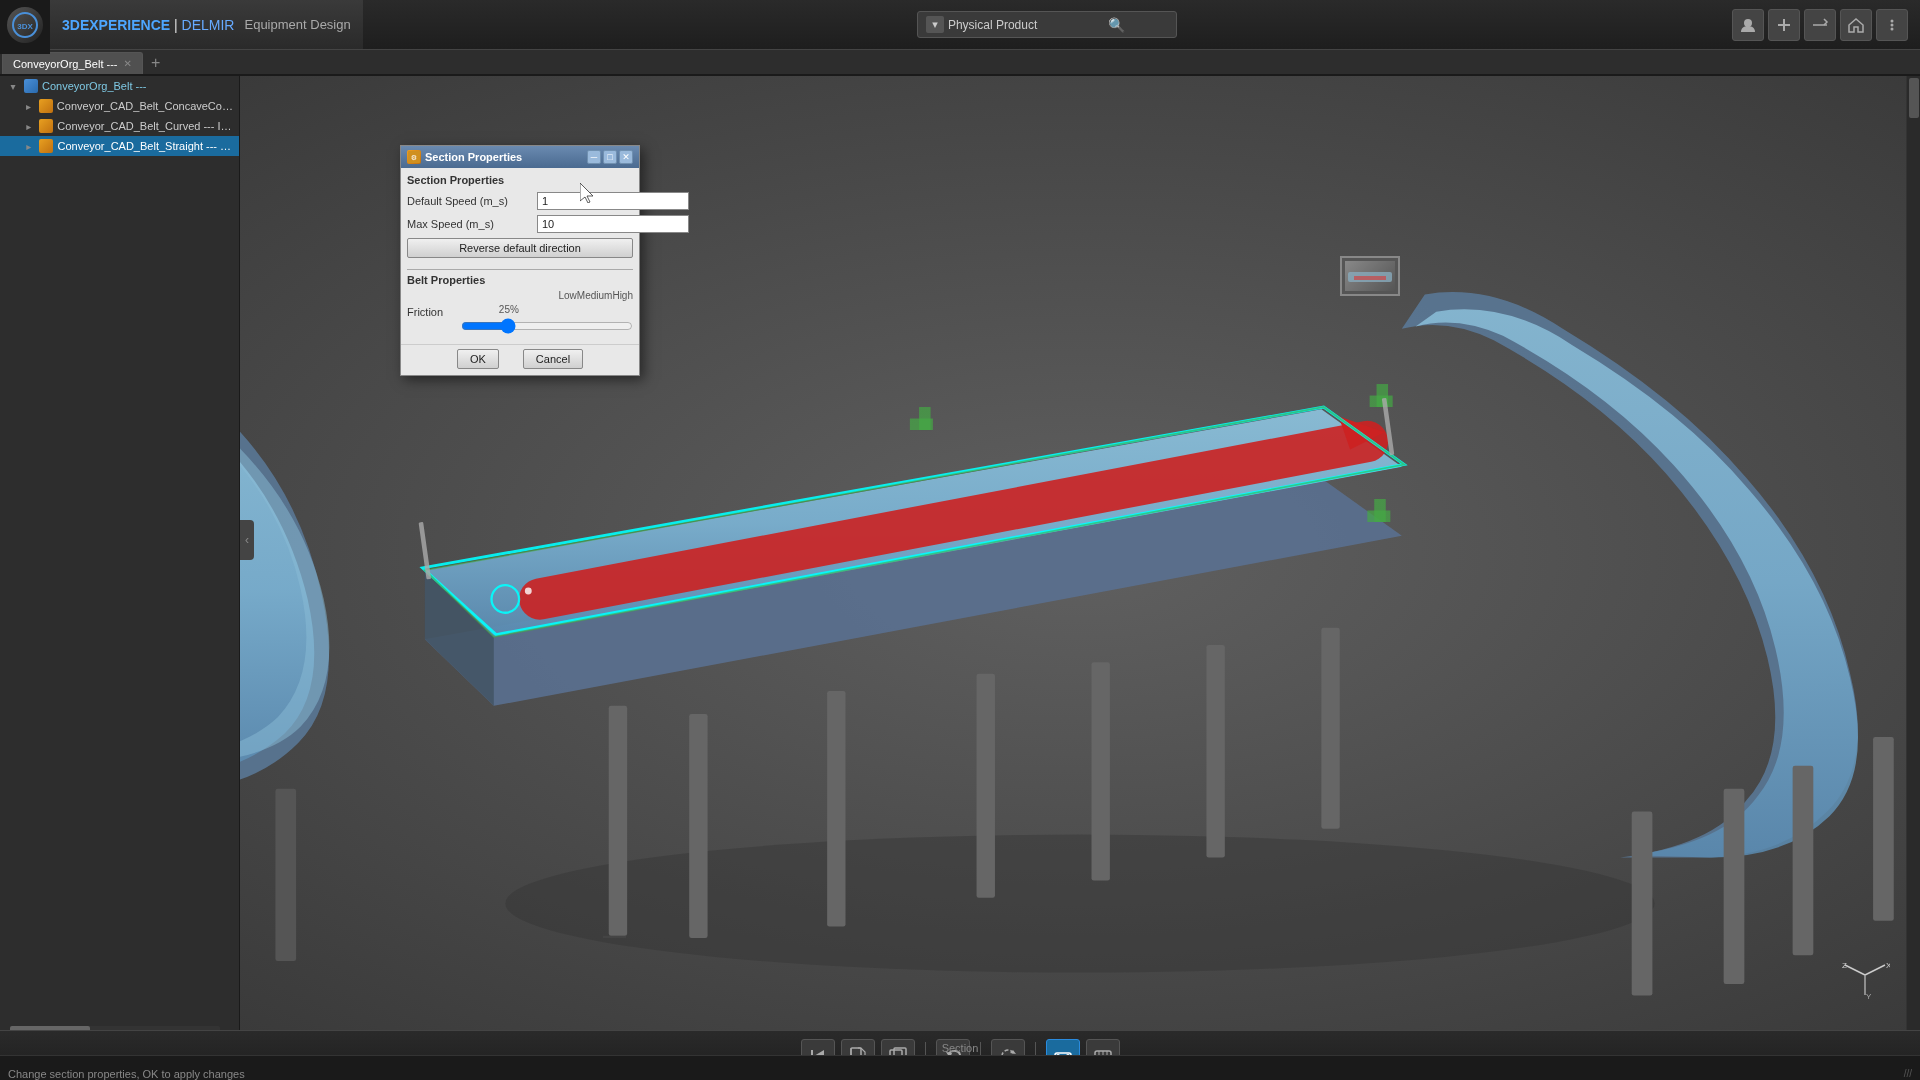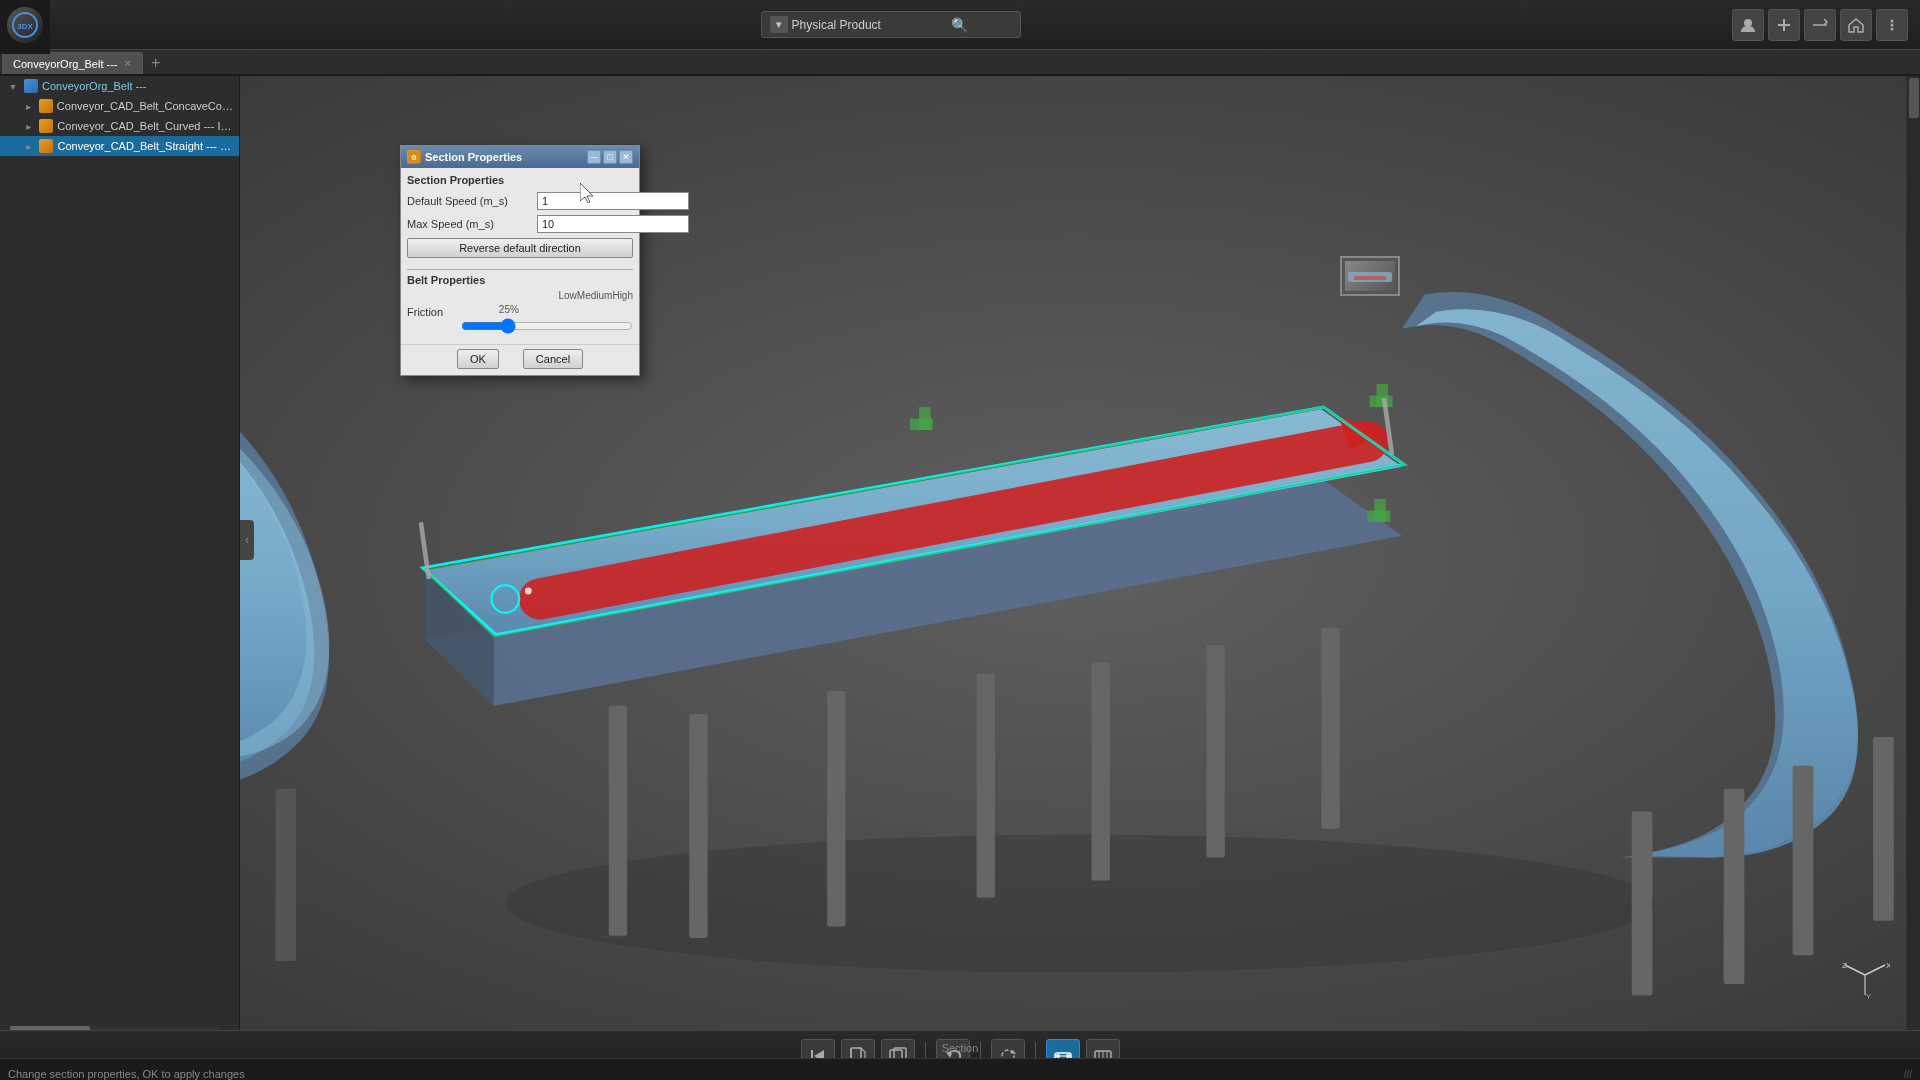--- a/index.html
+++ b/index.html
@@ -169,21 +169,21 @@
     #page-dots {
       position: absolute; bottom: 12px; left: 50%; transform: translateX(-50%);
       display: flex; gap: 5px;
     }
     .page-dot { width: 7px; height: 7px; border-radius: 50%; background: #555; cursor: pointer; }
     .page-dot.active { background: #4a90d9; }
 
     
     #status-bar {
       position: absolute; bottom: 0; left: 0; right: 0; height: 22px;
-      background: #1a1a1a; display: flex; align-items: flex-end; padding: 0 8px;
+      background: #1a1a1a; display: flex; align-items: flex-start; padding: 12px 8px;
       font-size: 11px; color: #888; z-index: 101; border-top: 1px solid #333;
     }
 
     
     #h-scrollbar {
       position: absolute; bottom: 22px; left: 10px; width: 210px; height: 10px;
       background: #333; border-radius: 2px; cursor: pointer;
     }
     #h-scrollbar-thumb { width: 80px; height: 10px; background: #666; border-radius: 2px; }
 
@@ -203,20 +203,24 @@
 <body>
 
 <div id="top-bar">
   <div id="app-logo">
     <div id="app-logo-circle">
       <svg width="30" height="30" viewBox="0 0 30 30">
         <circle cx="15" cy="15" r="12" fill="none" stroke="#4a90d9" stroke-width="2"></circle>
         <text x="15" y="19" text-anchor="middle" font-size="8" fill="#4a90d9" font-weight="bold">3DX</text>
       </svg>
     </div>
+  </div>
+  <div id="brand-bar">
+    <span id="brand-text"><strong>3DEXPERIENCE</strong>&nbsp;|&nbsp;<span style="color:#66aaff;">DELMIR</span></span>
+    <span id="brand-app" style="margin-left:10px; color:#aaa; font-size:13px;">Equipment Design</span>
   </div>
   <div id="search-bar" style="margin: 0 auto;">
     <button id="search-dropdown-btn">▾</button>
     <input id="search-input-field" class="search-input-field" type="text" style="background: transparent; border: none; outline: none; color: rgb(204, 204, 204); font-size: 12px; width: 160px;" value="Physical Product">
     <span style="color:#888; font-size:14px; cursor:pointer;">🔍</span>
   </div>
   <div id="top-right-icons">
     <div class="top-icon-btn" title="User">
       <svg width="18" height="18" viewBox="0 0 18 18">
           <circle cx="9" cy="7" r="4" fill="#aaa"></circle>

